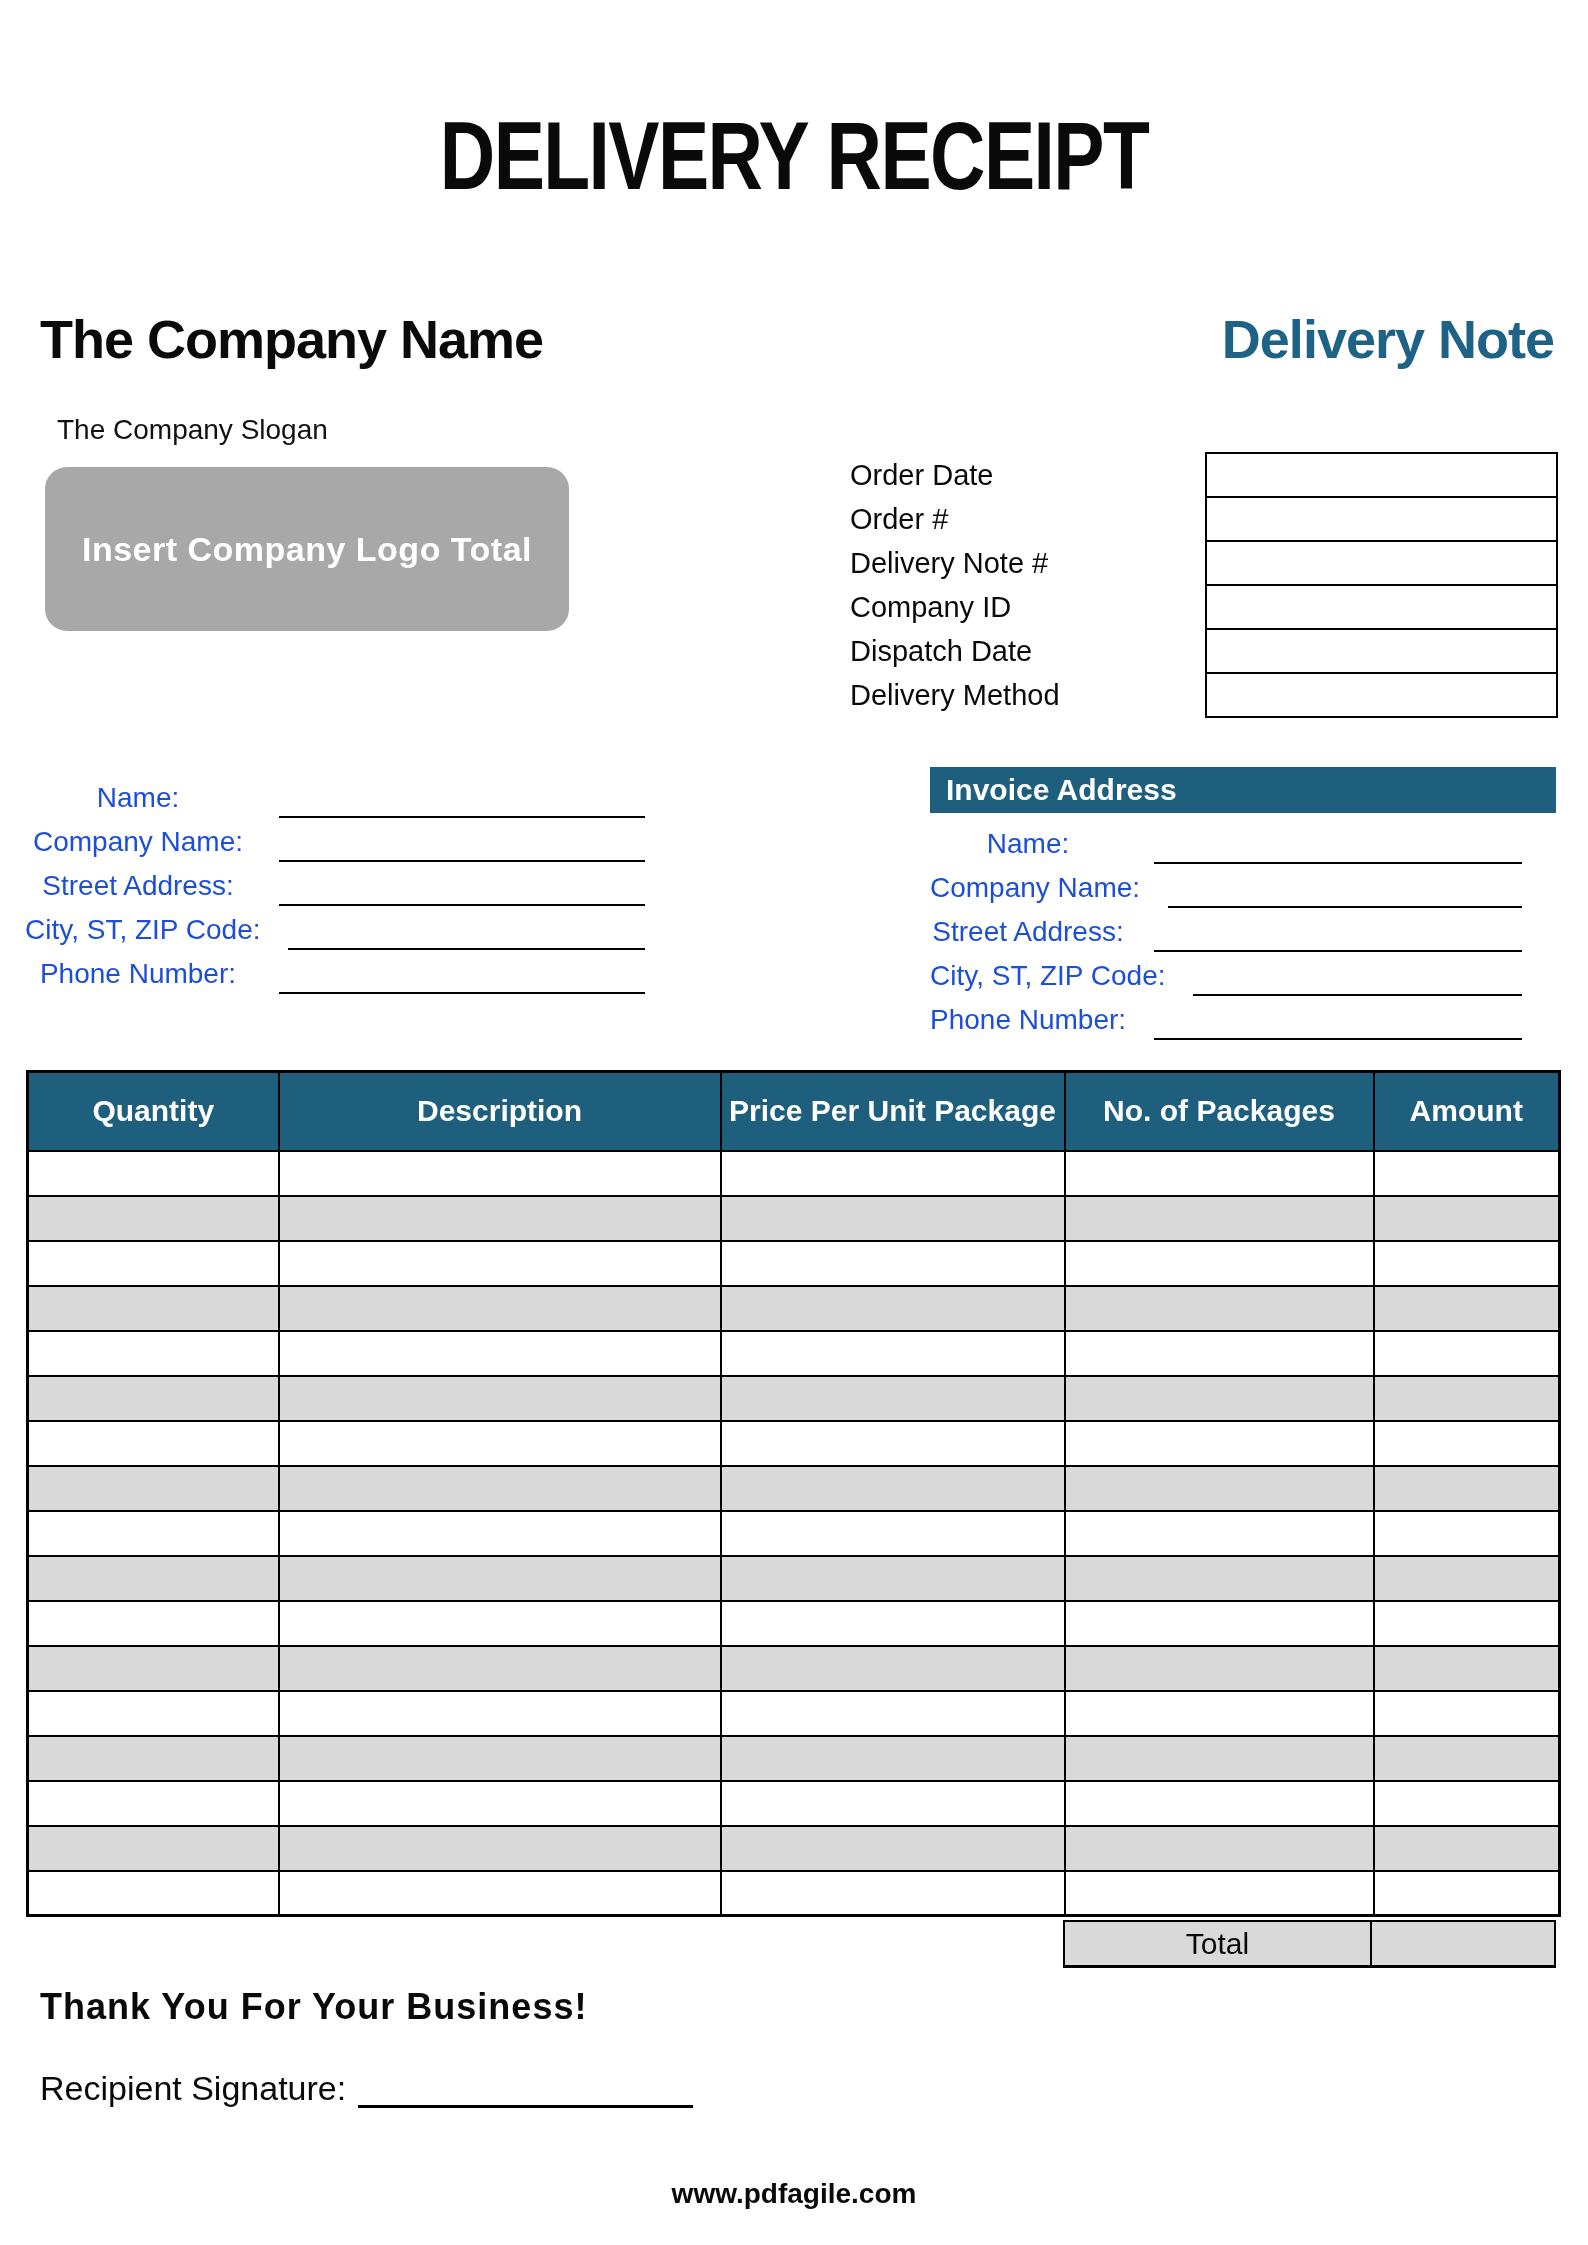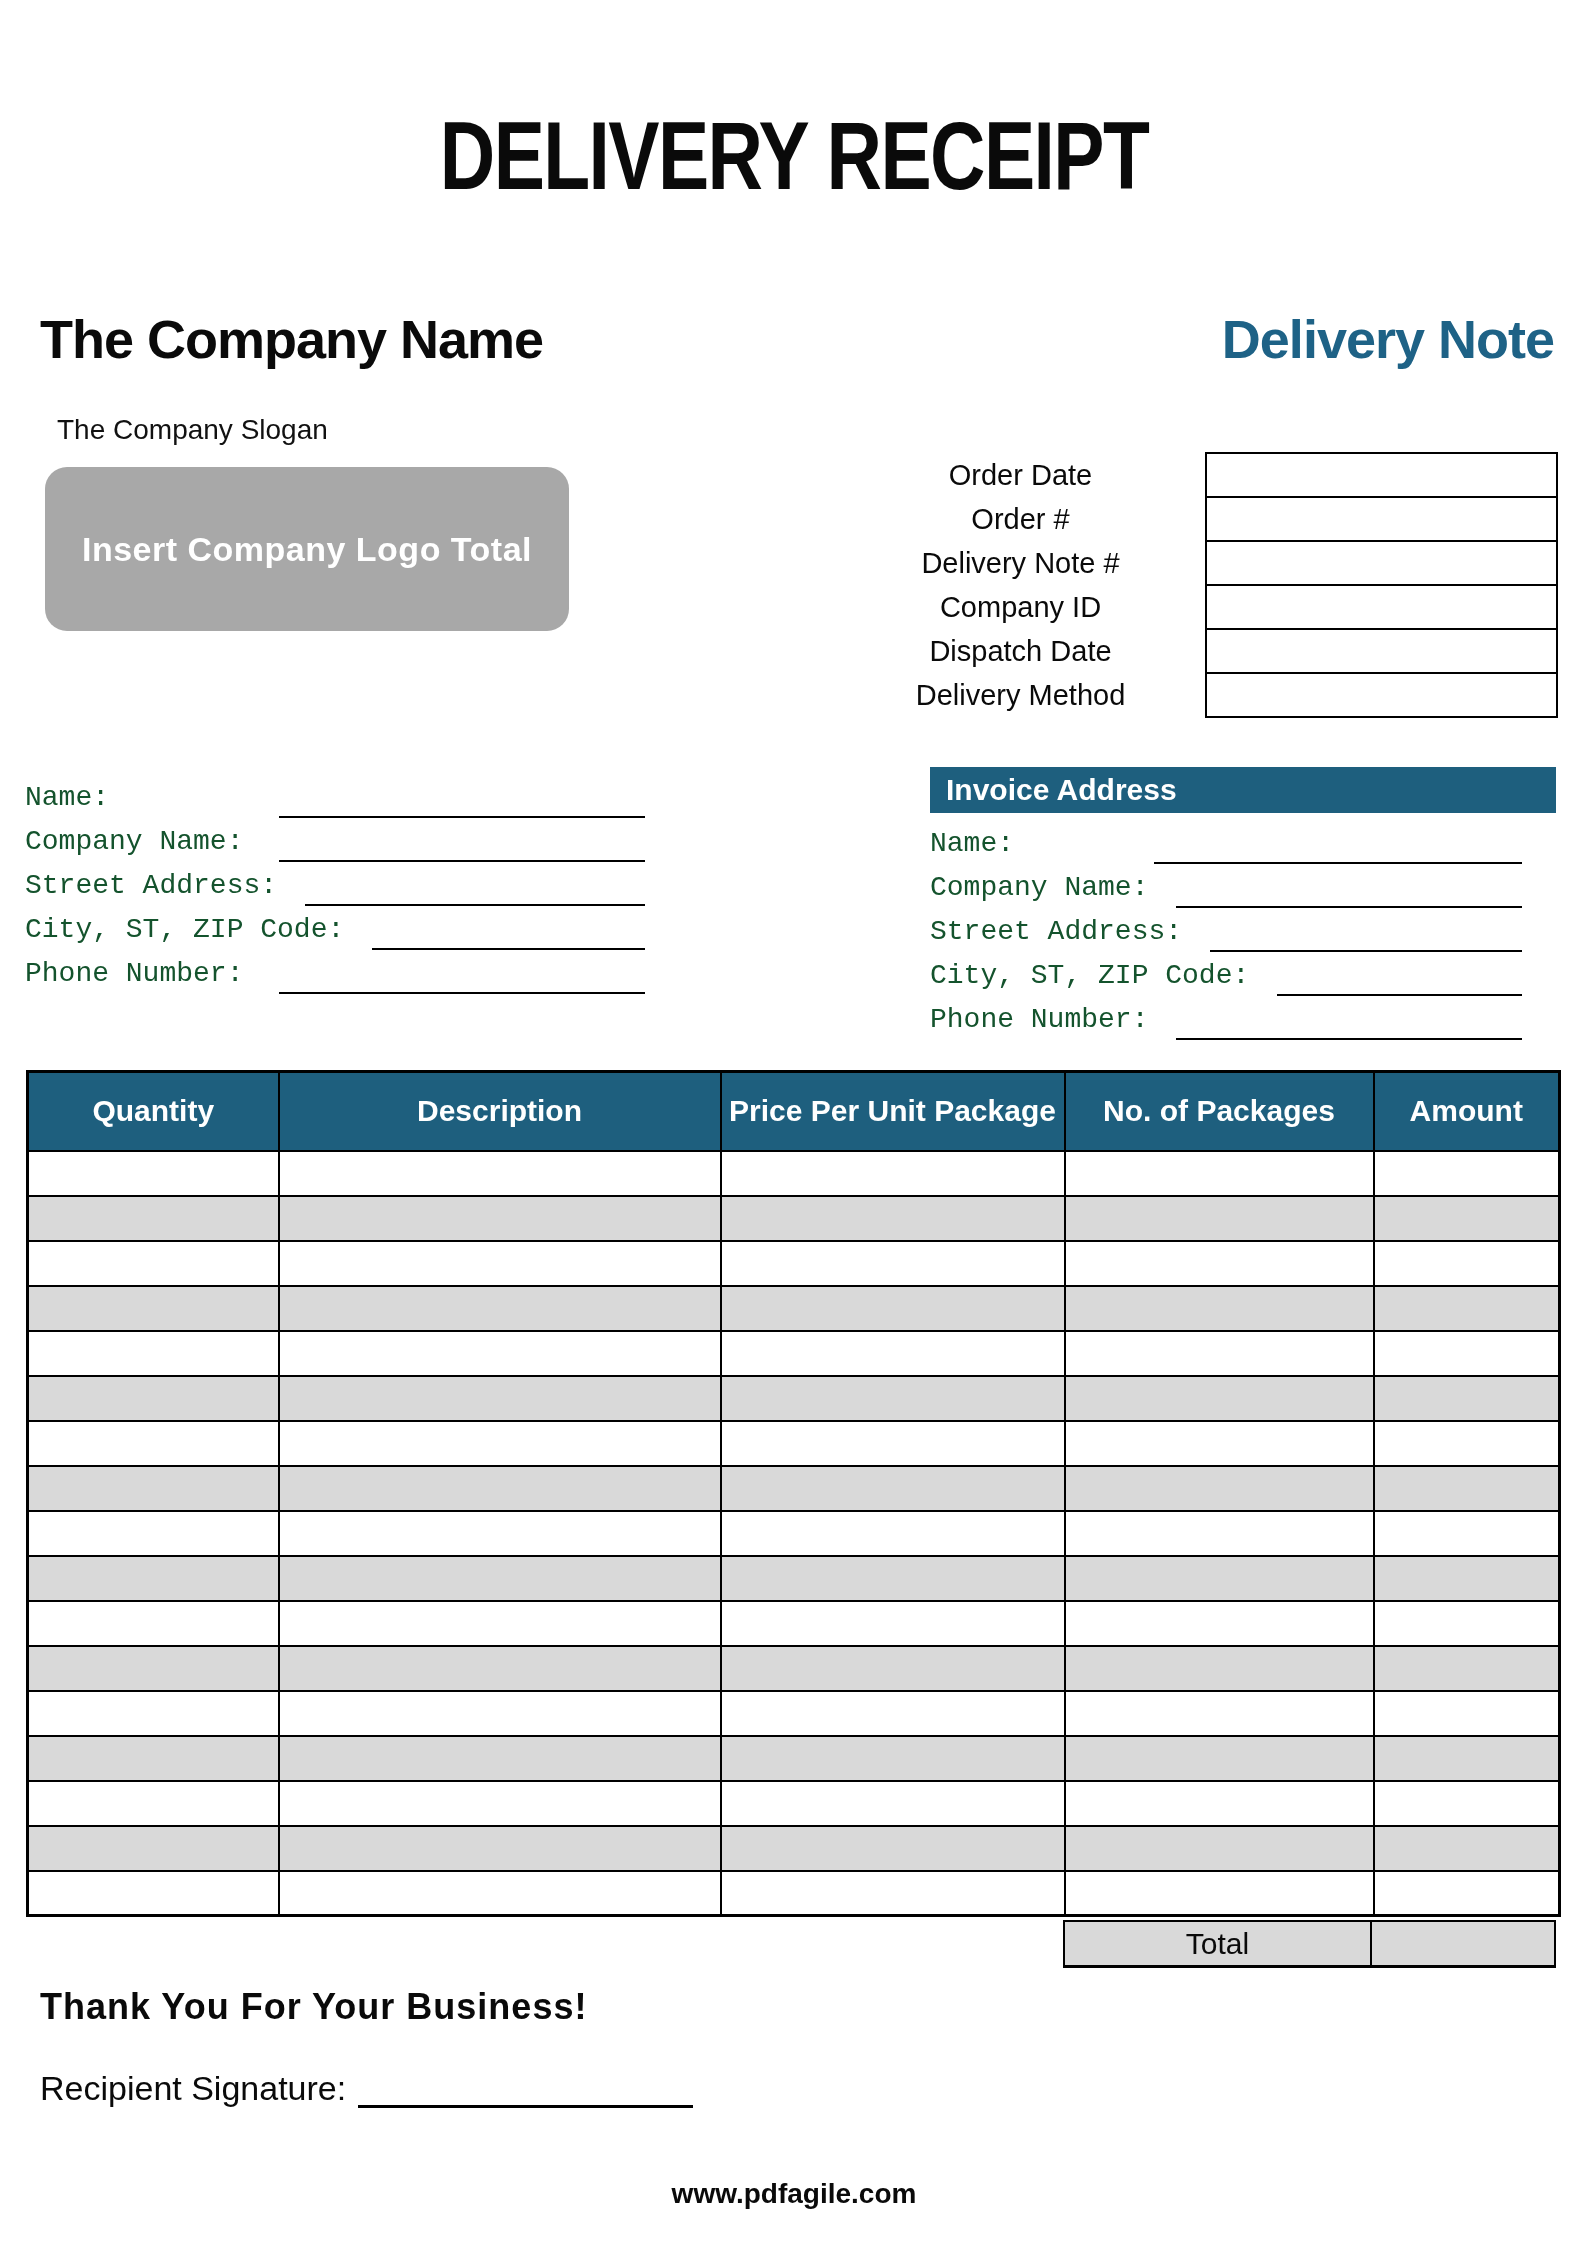--- a/index.html
+++ b/index.html
@@ -30,32 +30,32 @@
     position:absolute;left:45px;top:467px;width:524px;height:164px;
     background:var(--logo-bg);border-radius:22px;
     display:flex;align-items:center;justify-content:center;
   }
   .logo-box span{color:#fff;font-size:34px;font-weight:bold;letter-spacing:0.5px;}
 
   
   .order-info{position:absolute;left:850px;top:452px;width:708px;}
   .order-row{display:flex;height:46px;}
   .order-row + .order-row{margin-top:-2px;}
-  .order-label{width:355px;text-align:center;padding-right:14px;font-size:29px;line-height:46px;color:#0a0a0a;}
+  .order-label{width:355px;text-align:left;padding-right:14px;font-size:29px;line-height:46px;color:#0a0a0a;}
   .order-box{flex:1;border:2px solid var(--ink);background:#fff;}
 
   
   .addr{position:absolute;top:767px;}
   .addr.shipping{left:25px;width:640px;}
   .addr.invoice{left:930px;width:626px;}
   .addr-bar{height:46px;background:var(--accent);color:#fff;font-size:30px;font-weight:bold;
     line-height:46px;padding-left:16px;}
   .addr-rows{margin-top:7px;}
   .addr-row{display:flex;height:44px;align-items:flex-end;}
-  .addr-label{text-align:left;font-size:28px;line-height:40px;color:#14532d;white-space:nowrap;font-family:Liberation Mono, monospace;}
+  .addr-label{text-align:center;font-size:28px;line-height:40px;color:#1d4ed8;white-space:nowrap;}
   .shipping .addr-label{flex:0 0 226px;}
   .invoice  .addr-label{flex:0 0 196px;}
   .addr-line{flex:1;border-bottom:2px solid var(--ink);height:36px;margin-left:28px;}
   .shipping .addr-line{margin-right:20px;}
   .invoice  .addr-line{margin-right:34px;}
 
   
   .items{position:absolute;left:26px;top:1070px;width:1532px;border-collapse:collapse;table-layout:fixed;
     border:3px solid var(--ink);}
   .items th{background:var(--accent);color:#fff;font-size:30px;font-weight:bold;

